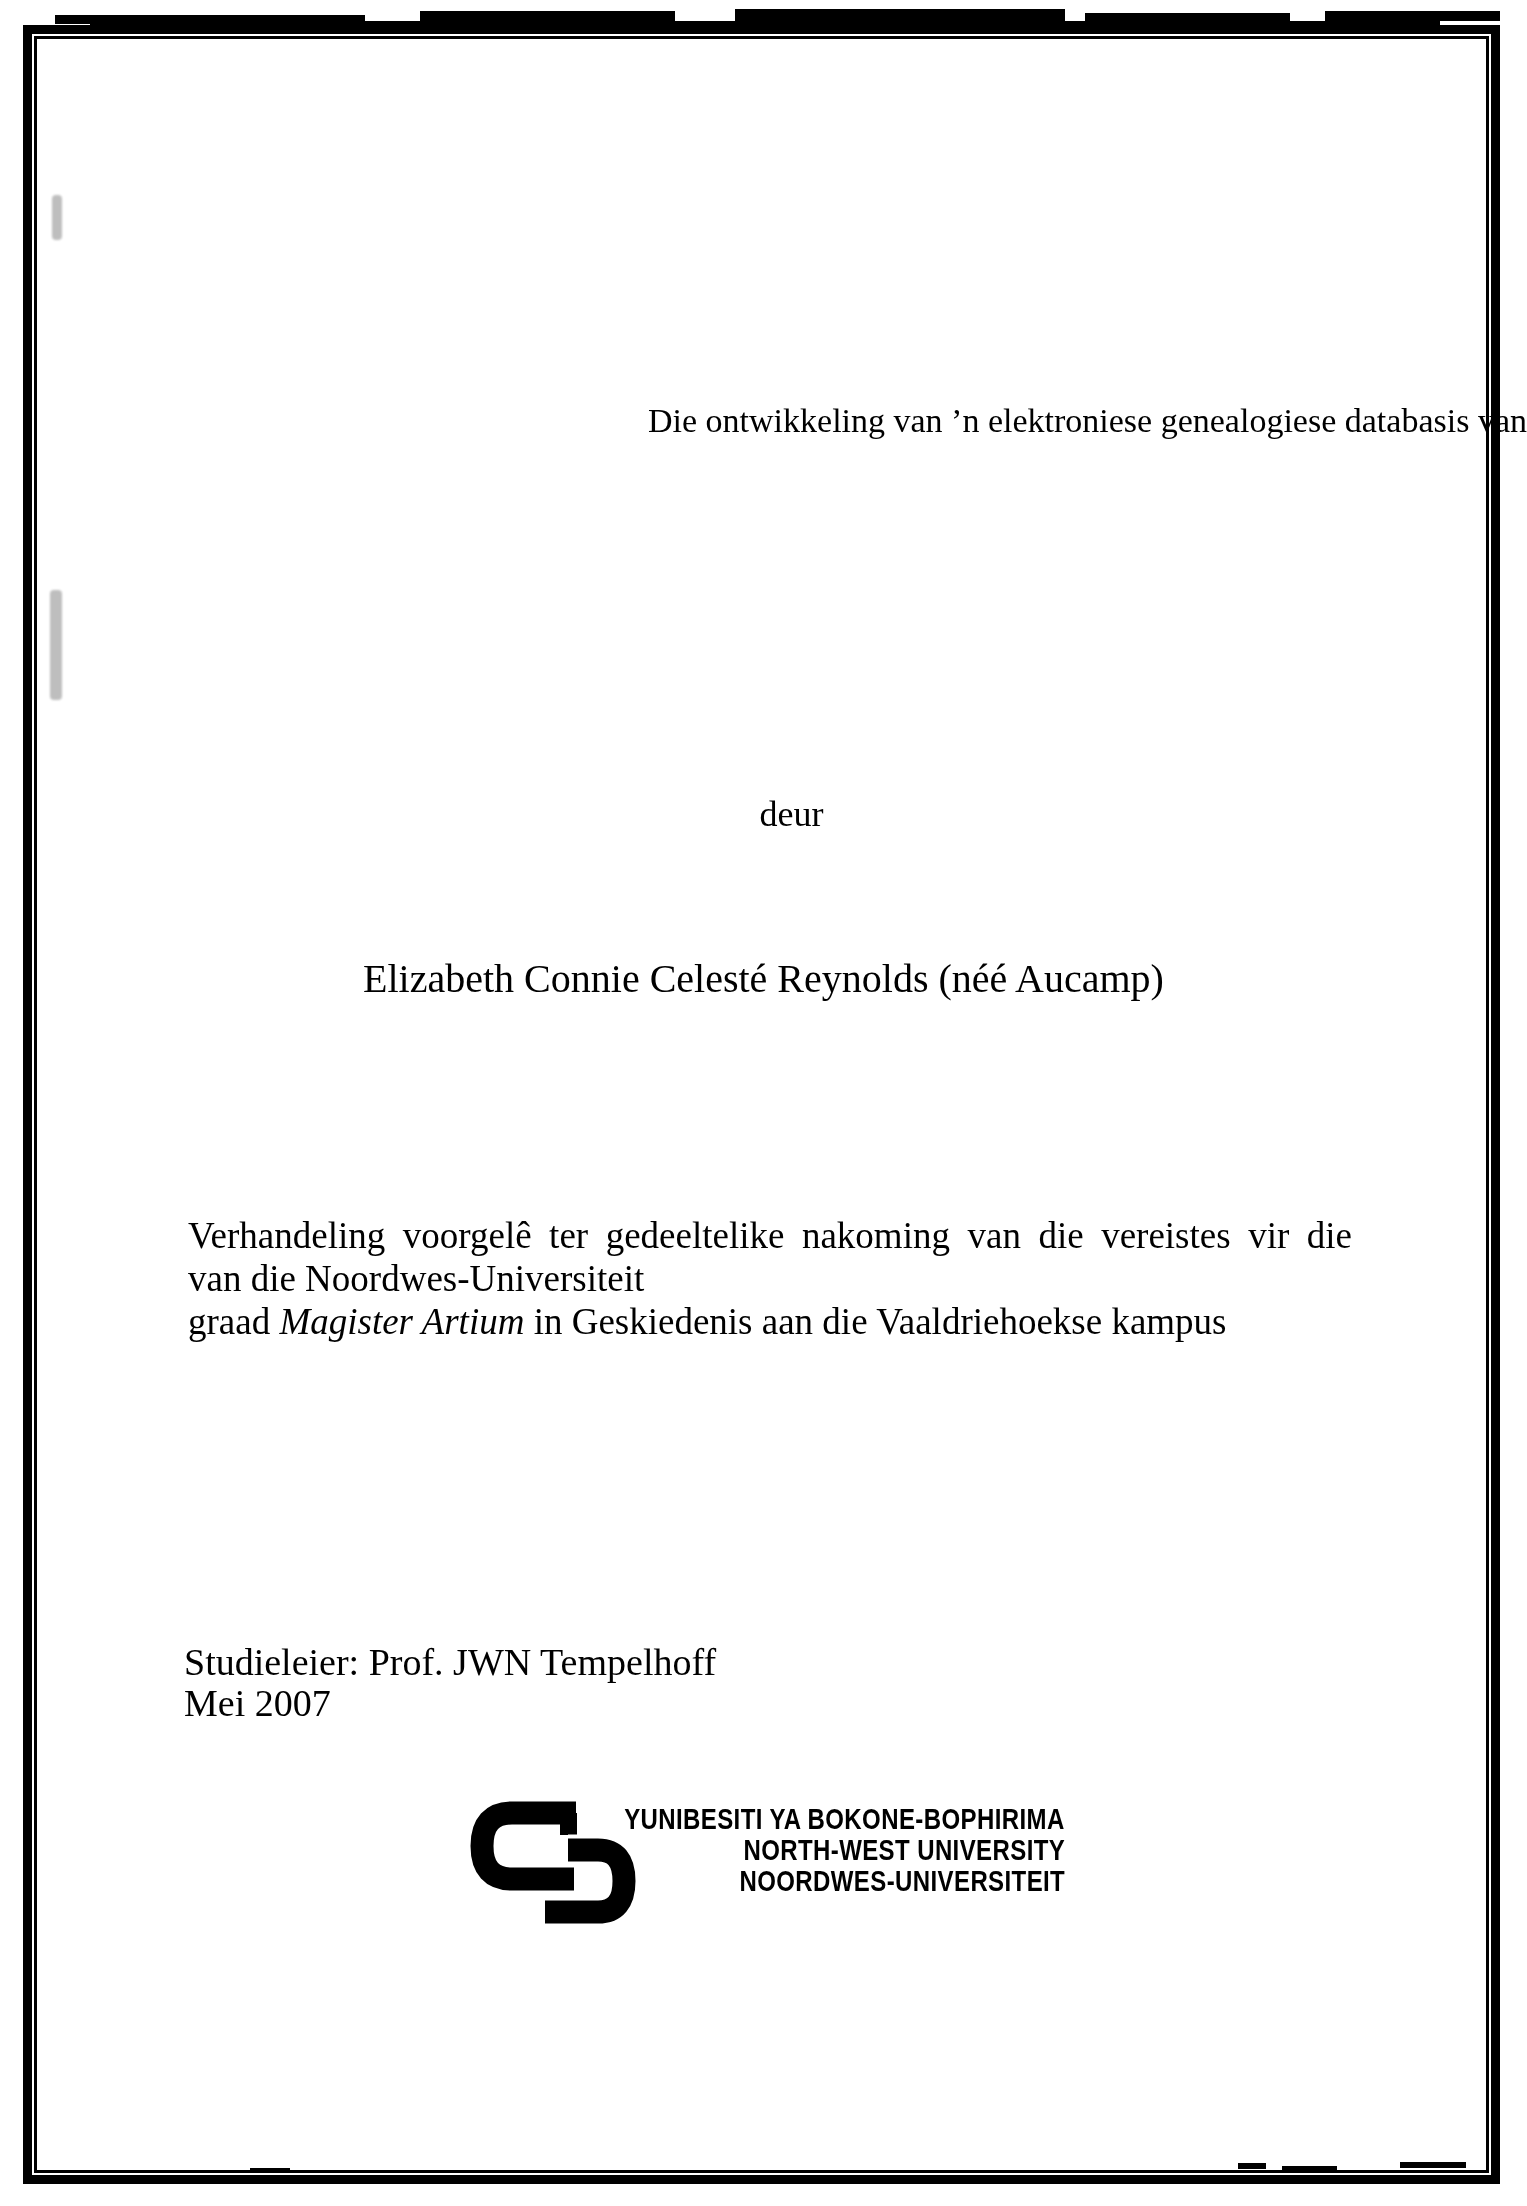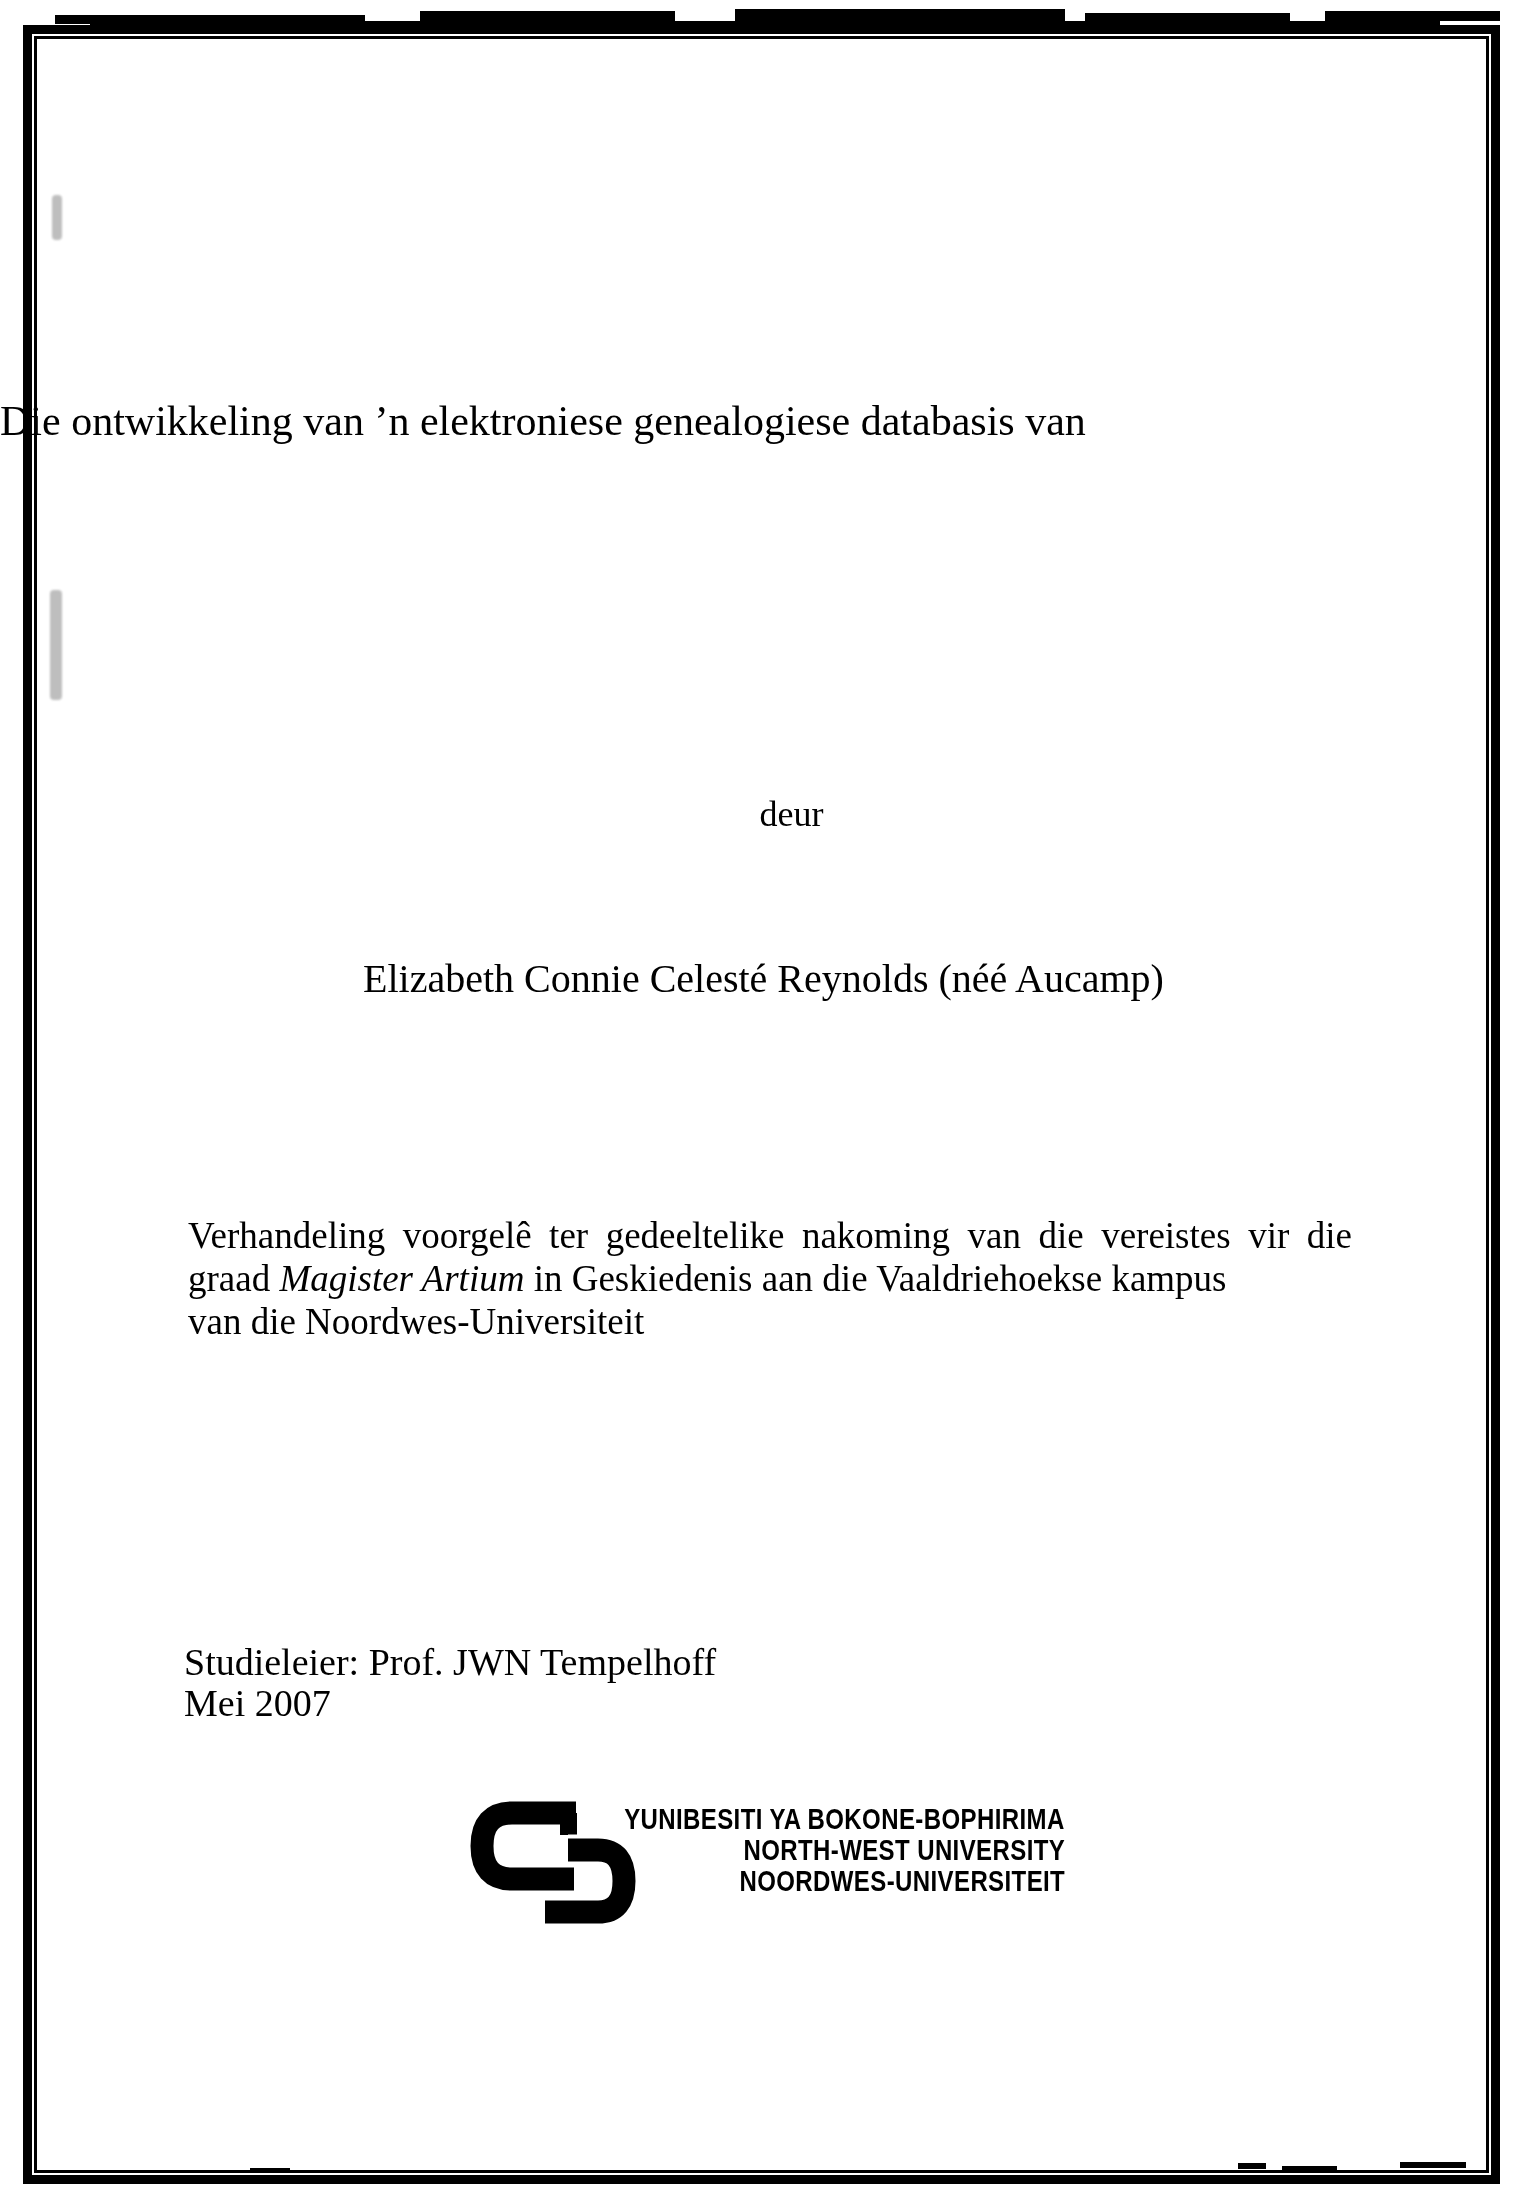--- a/index.html
+++ b/index.html
@@ -23,21 +23,21 @@
     border: 3px solid #000;
   }
 
   
   .artifact { position: absolute; background: #000; }
   .smudge { position: absolute; background: #8a8a8a; opacity: .55; filter: blur(1px); border-radius: 4px; }
 
   
   .title-block {
     position: absolute; left: 0; top: 379px; width: 1527px;
-    text-align: left; font-size: 42px; line-height: 84px;
+    text-align: right; font-size: 34px; line-height: 84px;
   }
   .title-line { white-space: nowrap; }
 
   .byline {
     position: absolute; left: 0; top: 792px; width: 1527px;
     text-align: center; font-size: 36px; line-height: 44px; padding-left: 28px;
   }
 
   .author {
     position: absolute; left: 0; top: 955px; width: 1527px;
@@ -102,22 +102,22 @@
 <div class="title-block">
   <div class="title-line">Die ontwikkeling van ’n elektroniese genealogiese databasis van</div>
 </div>
 
 <div class="byline">deur</div>
 
 <div class="author">Elizabeth Connie Celesté Reynolds (néé Aucamp)</div>
 
 <div class="statement">
   <div class="justified">Verhandeling voorgelê ter gedeeltelike nakoming van die vereistes vir die</div>
+  <div>van die Noordwes-Universiteit</div>
   <div><span>graad </span><span class="italic">Magister Artium</span><span> in Geskiedenis aan die Vaaldriehoekse kampus</span></div>
-  <div>van die Noordwes-Universiteit</div>
 </div>
 
 <div class="supervisor-block">
   <div>Studieleier: Prof. JWN Tempelhoff</div>
   <div>Mei 2007</div>
 </div>
 
 <svg class="logo-mark" width="172" height="124" viewBox="0 0 172 124">
 
   <path d="M 108 12 L 44 12 Q 14 12 14 45 Q 14 78 44 78 L 106 78" fill="none" stroke="#000" stroke-width="23"></path>

